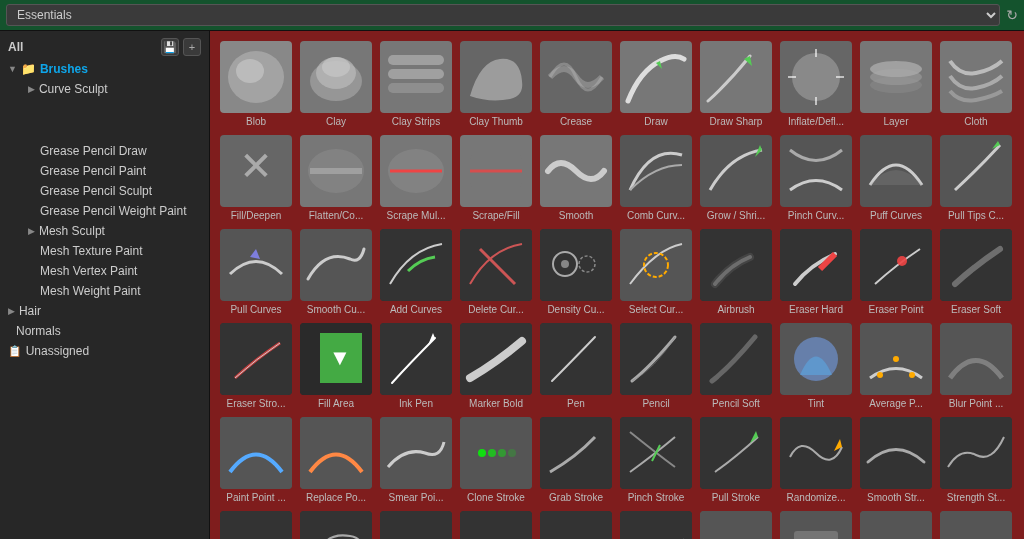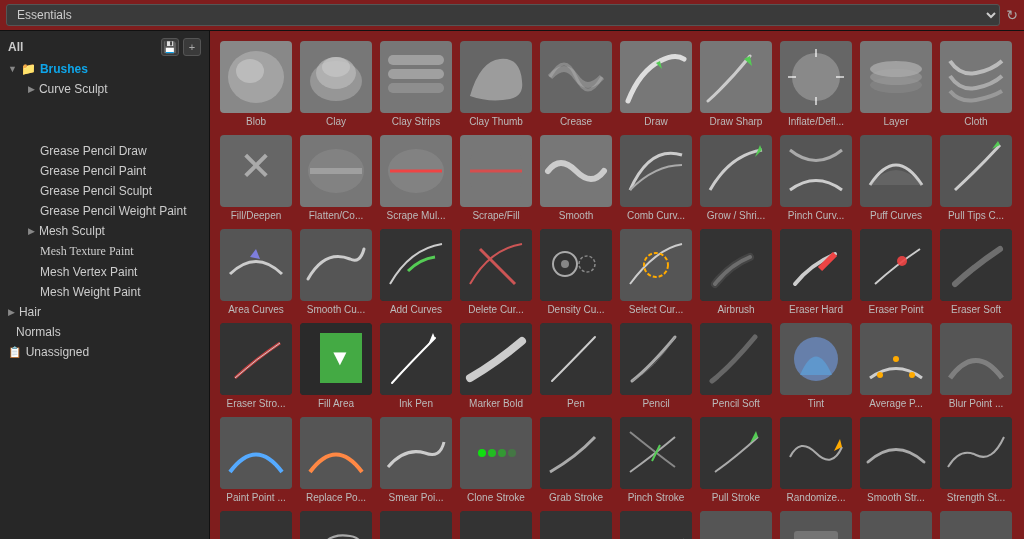--- a/index.html
+++ b/index.html
@@ -11,21 +11,21 @@
       display: flex;
       flex-direction: column;
       height: 539px;
       overflow: hidden;
     }
 
     
     .top-bar {
       display: flex;
       align-items: center;
-      background: #7f1d1d;
+      background: #14532d;
       border-bottom: 1px solid #111;
       padding: 4px 6px;
       gap: 6px;
       flex-shrink: 0;
     }
     .top-bar select {
       background: #3a3a3a;
       color: #ccc;
       border: 1px solid #555;
       border-radius: 3px;
@@ -191,21 +191,21 @@
       <span>Grease Pencil Sculpt</span>
     </div>
     <div class="tree-item" style="padding-left:40px;">
       <span>Grease Pencil Weight Paint</span>
     </div>
 
     <div class="tree-item" style="padding-left:28px;">
       <span class="chevron">▶</span>
       <span>Mesh Sculpt</span>
     </div>
-    <div class="tree-item" style="padding-left:40px;font-family:Liberation Serif, serif;">
+    <div class="tree-item" style="padding-left:40px;">
       <span>Mesh Texture Paint</span>
     </div>
     <div class="tree-item" style="padding-left:40px;">
       <span>Mesh Vertex Paint</span>
     </div>
     <div class="tree-item" style="padding-left:40px;">
       <span>Mesh Weight Paint</span>
     </div>
 
     <div class="tree-item" style="padding-left:8px;">
@@ -407,21 +407,21 @@
           </div>
           <div class="brush-label">Pull Tips C...</div>
         </div>
         <div class="brush-card">
           <div class="brush-thumb" style="background: rgb(85, 85, 85);">
             <svg viewBox="0 0 72 72">
               <path d="M10 45 Q36 20 62 45" stroke="#ccc" stroke-width="3" fill="none"></path>
               <path d="M36 20 L40 30 L30 28Z" fill="#88f" opacity="0.8"></path>
             </svg>
           </div>
-          <div class="brush-label">Area Curves</div>
+          <div class="brush-label">Pull Curves</div>
         </div>
         <div class="brush-card">
           <div class="brush-thumb" style="background: rgb(85, 85, 85);">
             <svg viewBox="0 0 72 72">
               <path d="M8 50 Q25 20 50 30 Q60 35 64 20" stroke="#ccc" stroke-width="3" fill="none" stroke-linecap="round"></path>
             </svg>
           </div>
           <div class="brush-label">Smooth Cu...</div>
         </div>
         <div class="brush-card">

